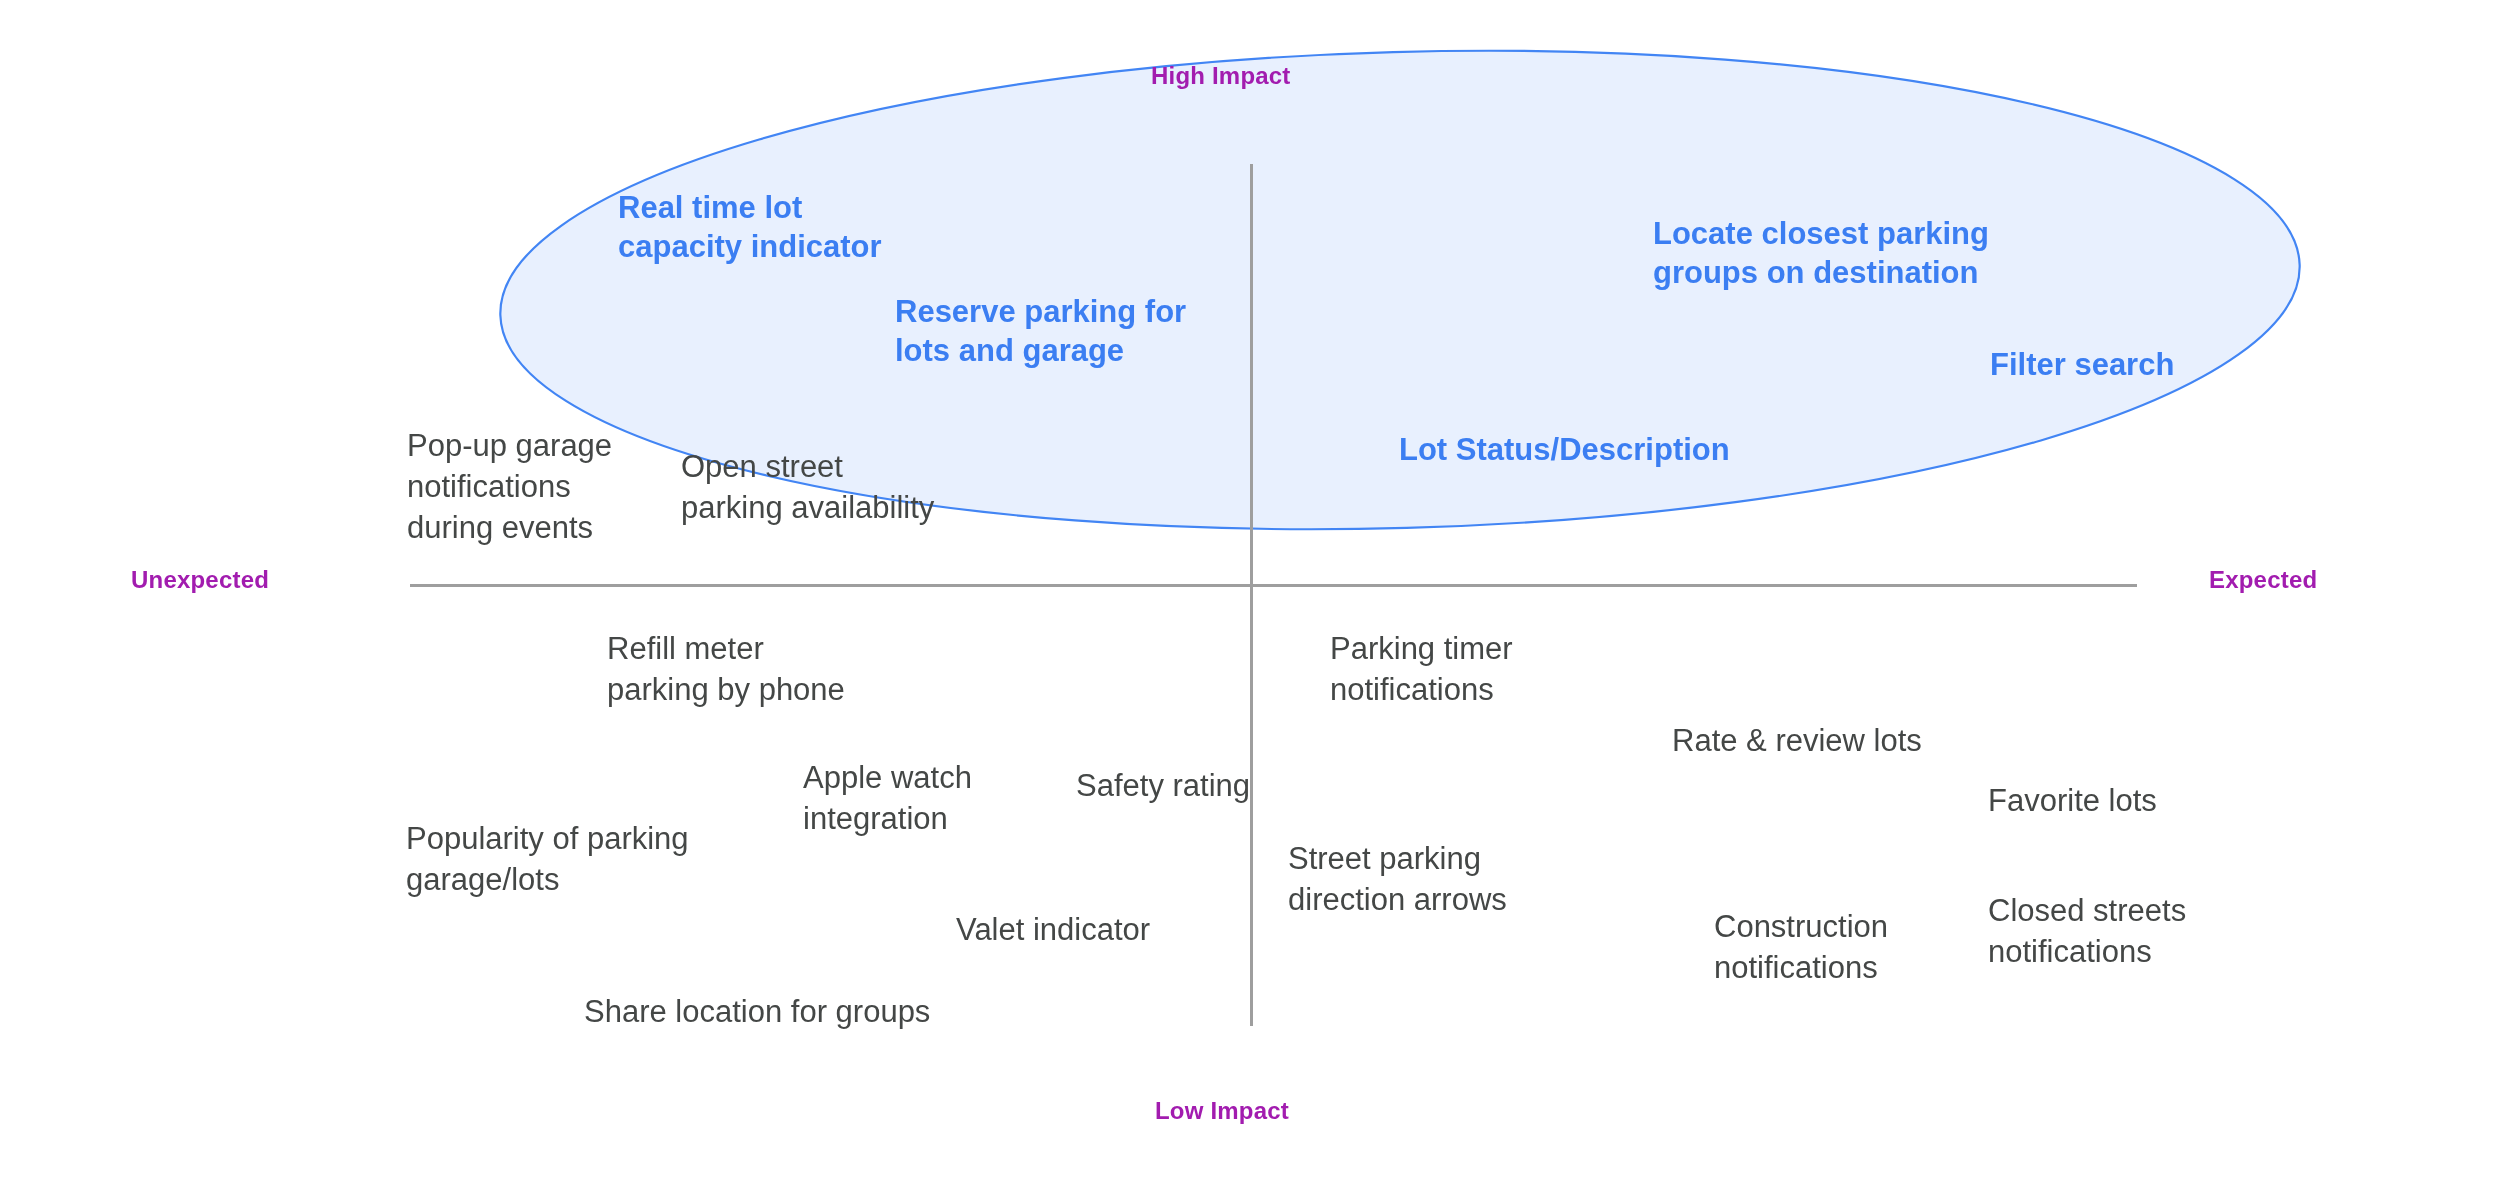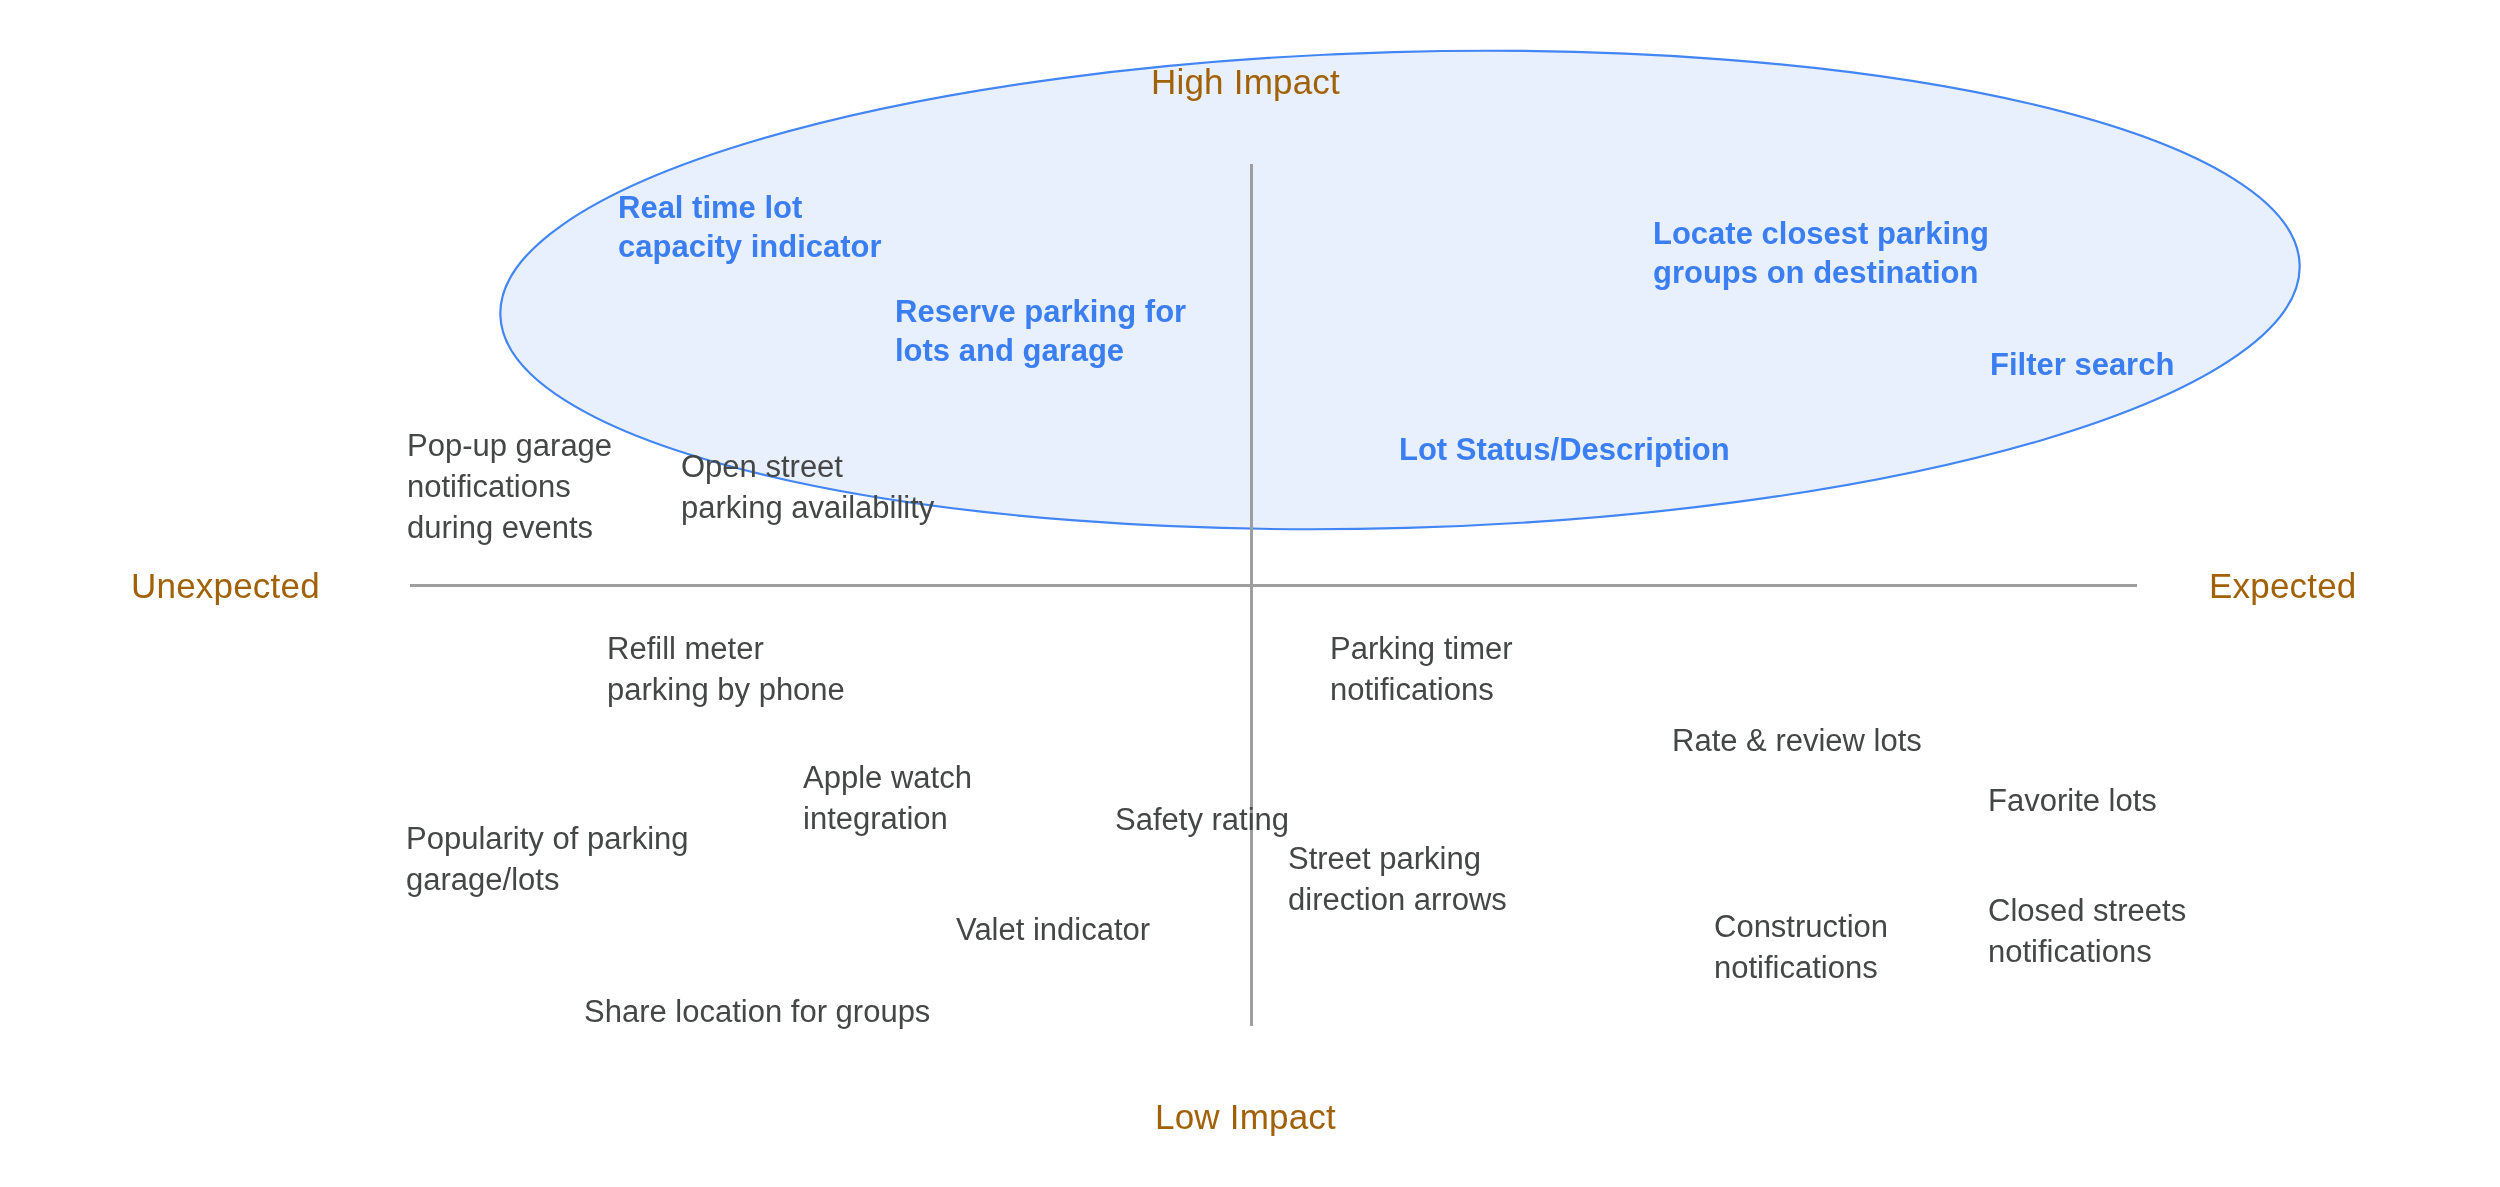--- a/index.html
+++ b/index.html
@@ -43,23 +43,23 @@
     left: 0;
     top: 0;
     width: 2500px;
     height: 1187px;
     pointer-events: none;
   }
 
   
   .axis-label {
     position: absolute;
-    font-weight: 400;
-    color: #a16207;
-    font-size: 35px;
+    font-weight: 700;
+    color: #a21caf;
+    font-size: 24px;
     letter-spacing: .2px;
     white-space: nowrap;
   }
   .axis-label.high   { left: 1151px; top: 62px;  }
   .axis-label.low    { left: 1155px; top: 1097px;}
   .axis-label.unexp  { left: 131px;  top: 566px; }
   .axis-label.exp    { left: 2209px; top: 566px; }
 
   
   .note {
@@ -111,21 +111,21 @@
   <div class="note secondary" style="left:681px;  top:446px;">Open street
 parking availability</div>
   <div class="note secondary" style="left:607px;  top:628px;">Refill meter
 parking by phone</div>
   <div class="note secondary" style="left:803px;  top:757px;">Apple watch
 integration</div>
   <div class="note secondary" style="left:406px;  top:818px;">Popularity of parking
 garage/lots</div>
   <div class="note secondary" style="left:956px;  top:909px;">Valet indicator</div>
   <div class="note secondary" style="left:584px;  top:991px;">Share location for groups</div>
-  <div class="note secondary" style="left:1115px; top:765px;margin-top:34px;">Safety rating</div>
+  <div class="note secondary" style="left:1076px; top:765px;">Safety rating</div>
   <div class="note secondary" style="left:1330px; top:628px;">Parking timer
 notifications</div>
   <div class="note secondary" style="left:1624px; top:720px;margin-left:48px;">Rate &amp; review lots</div>
   <div class="note secondary" style="left:1288px; top:838px;">Street parking
 direction arrows</div>
   <div class="note secondary" style="left:1714px; top:874px;margin-top:32px;">Construction
 notifications</div>
   <div class="note secondary" style="left:1988px; top:780px;">Favorite lots</div>
   <div class="note secondary" style="left:1988px; top:890px;">Closed streets
 notifications</div>

